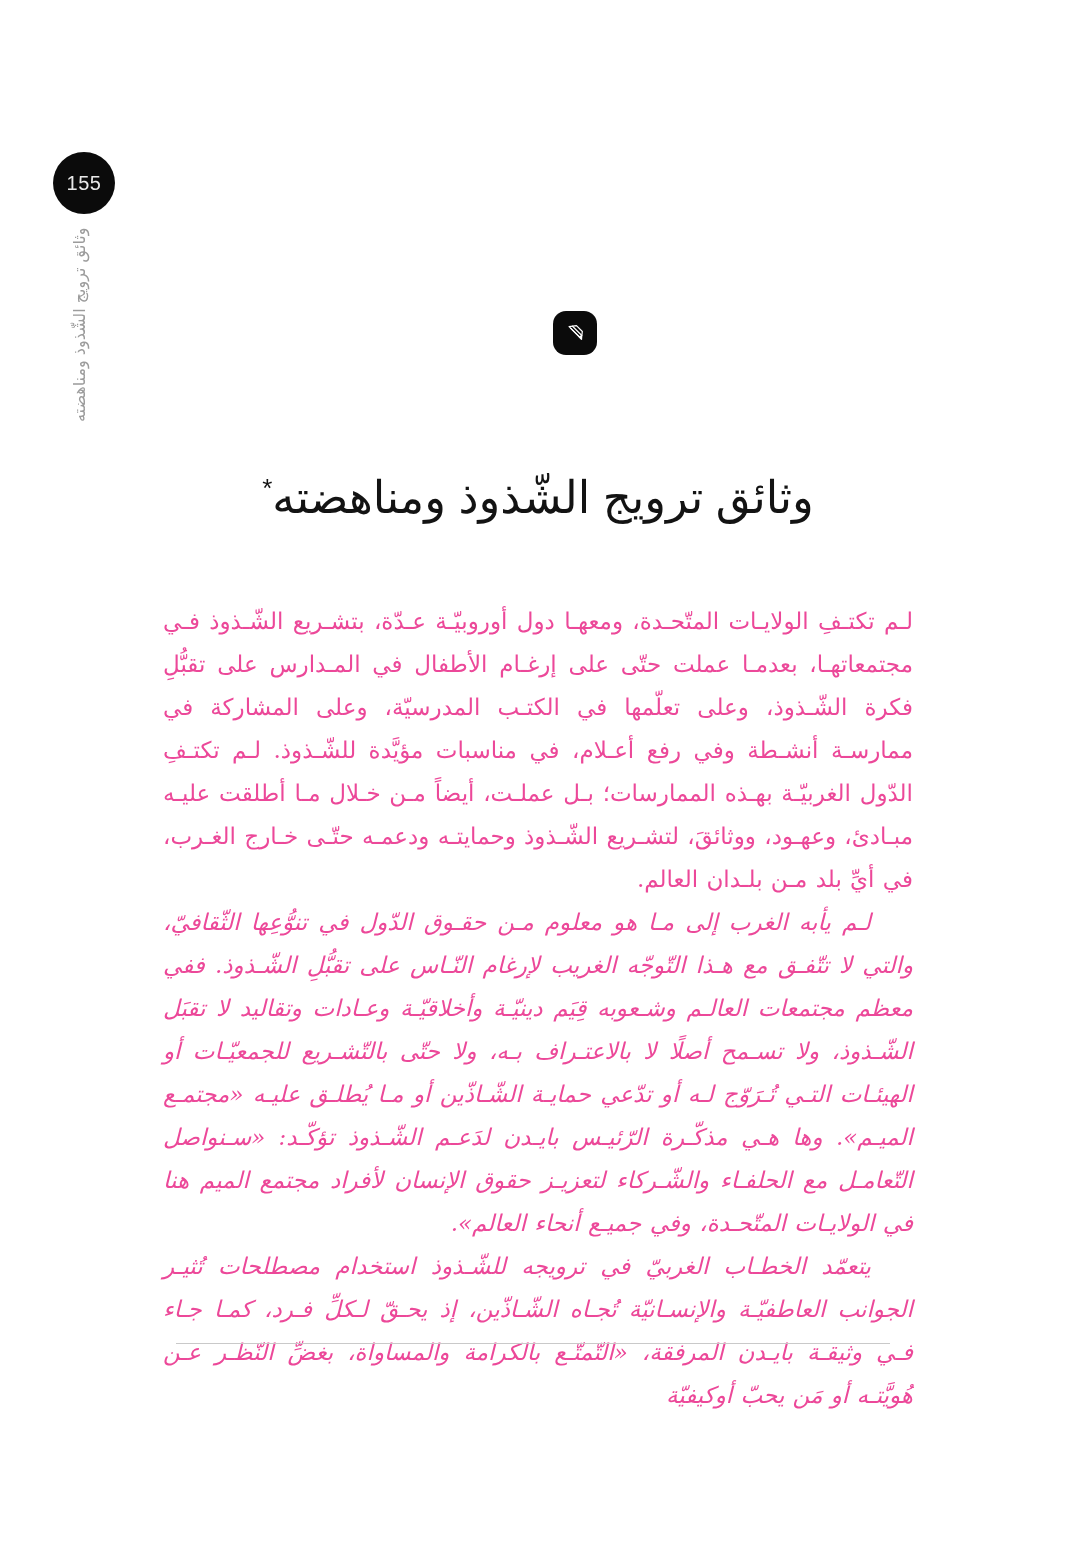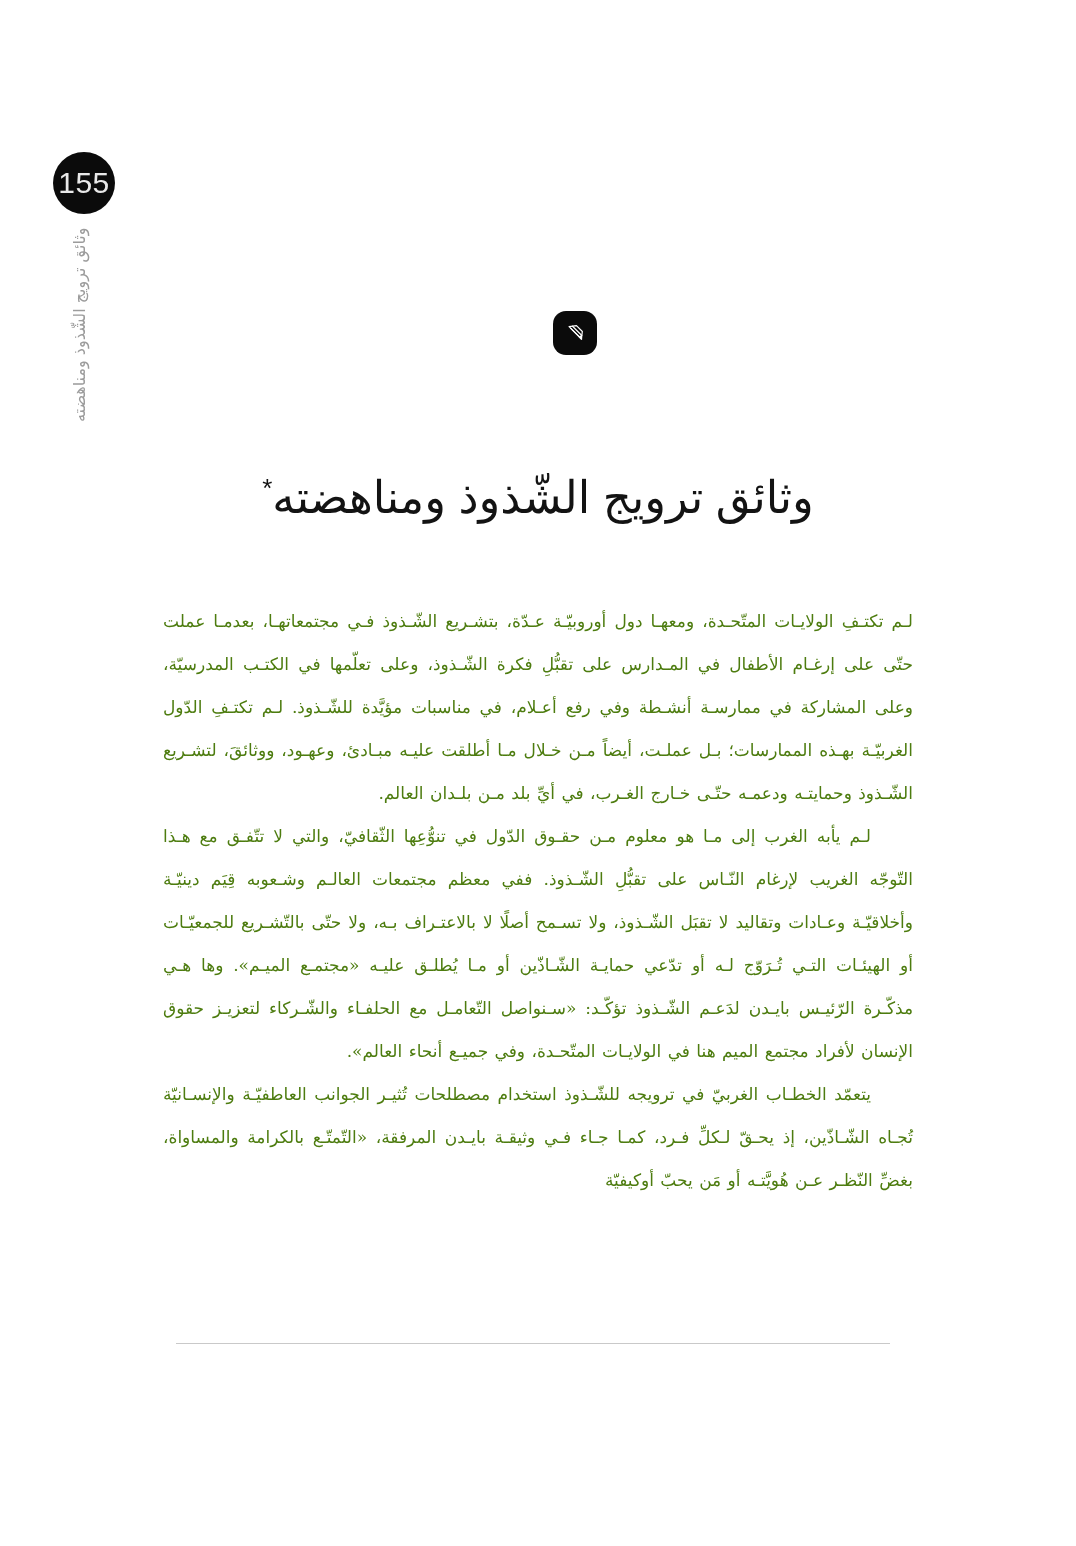--- a/index.html
+++ b/index.html
@@ -29,21 +29,21 @@
     height: 62px;
     border-radius: 50%;
     background: #0b0b0b;
     display: flex;
     align-items: center;
     justify-content: center;
   }
   .page-badge-number {
     color: #e9e9e9;
     font-family: "Liberation Sans", sans-serif;
-    font-size: 30px;
+    font-size: 20px;
     font-weight: 400;
     letter-spacing: 0.5px;
     line-height: 1;
   }
 
   
   .running-head {
     position: absolute;
     top: 228px;
     left: 70px;
@@ -98,30 +98,31 @@
   .doc-title .fn-star {
     font-size: 26px;
     vertical-align: super;
   }
 
   .body-copy {
     direction: rtl;
     text-align: justify;
     text-align-last: right;
     font-family: "DejaVu Serif", serif;
-    font-size: 17px;
+    font-size: 23px;
     line-height: 43px;
-    color: #4d7c0f;
+    color: #ec4899;
     word-spacing: 1px;
   }
   .body-copy p {
     margin: 0;
   }
   .body-copy p.indent {
     text-indent: 42px;
+    font-style: italic;
   }
   .body-copy p.last-centered {
     text-align: justify;
   }
 
   
   .footnote-rule {
     position: absolute;
     top: 1343px;
     right: 186px;

